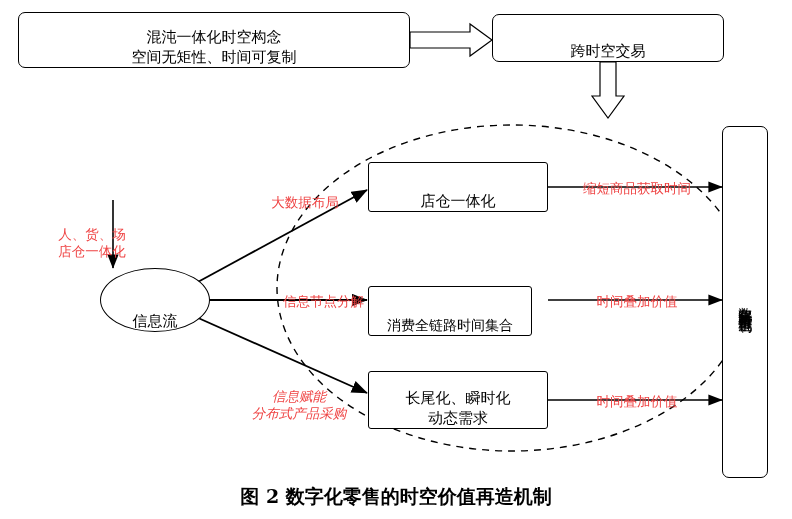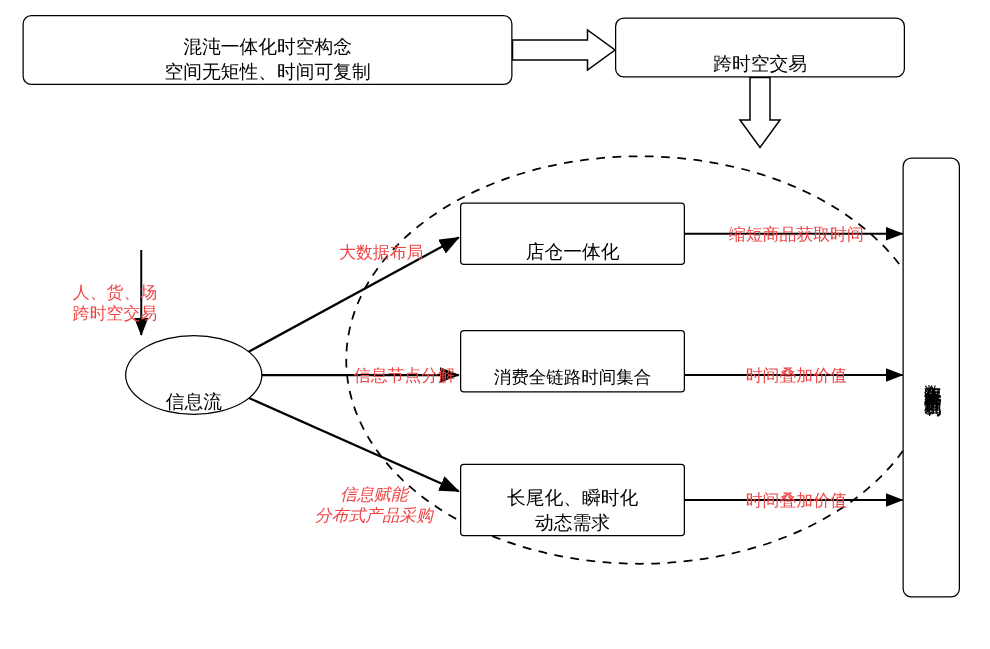--- a/index.html
+++ b/index.html
@@ -133,36 +133,36 @@
 
 
   <div class="node ellipse" style="left:100px; top:268px; width:110px; height:64px;">
     <span>信息流</span>
   </div>
 
   <div class="node sharp" style="left:368px; top:162px; width:180px; height:50px;">
     <span>店仓一体化</span>
   </div>
 
-  <div class="node sharp" style="left:368px; top:264px; width:180px; height:50px;font-family:Liberation Serif, serif;">
+  <div class="node sharp" style="left:368px; top:286px; width:164px; height:50px;">
     <span style="font-size:14px;">消费全链路时间集合</span>
   </div>
 
   <div class="node sharp" style="left:368px; top:371px; width:180px; height:58px;">
     <span style="white-space: pre-line; margin-top: 27px;">长尾化、瞬时化
 动态需求</span>
   </div>
 
   <div class="vertical-node" style="left:722px; top:126px; width:46px; height:352px;">
     <span class="vertical-text">数字化零售时空价值再造机制</span>
   </div>
 
   <div class="label" style="left:32px; top:208px; width:120px;">
     <span>人、货、场
-跨时空交易</span>
+店仓一体化</span>
   </div>
 
   <div class="label" style="left:250px; top:176px; width:110px;">
     <span>大数据布局</span>
   </div>
 
   <div class="label" style="left:266px; top:275px; width:115px;">
     <span>信息节点分解</span>
   </div>
 
@@ -176,14 +176,17 @@
   </div>
 
   <div class="label" style="left:562px; top:275px; width:150px;">
     <span>时间叠加价值</span>
   </div>
 
   <div class="label" style="left:557px; top:375px; width:160px;">
     <span>时间叠加价值</span>
   </div>
 
+  <div class="caption" style="top:484px;">
+    <span>图 2   数字化零售的时空价值再造机制</span>
+  </div>
 
 </div>
 
 </body></html>

